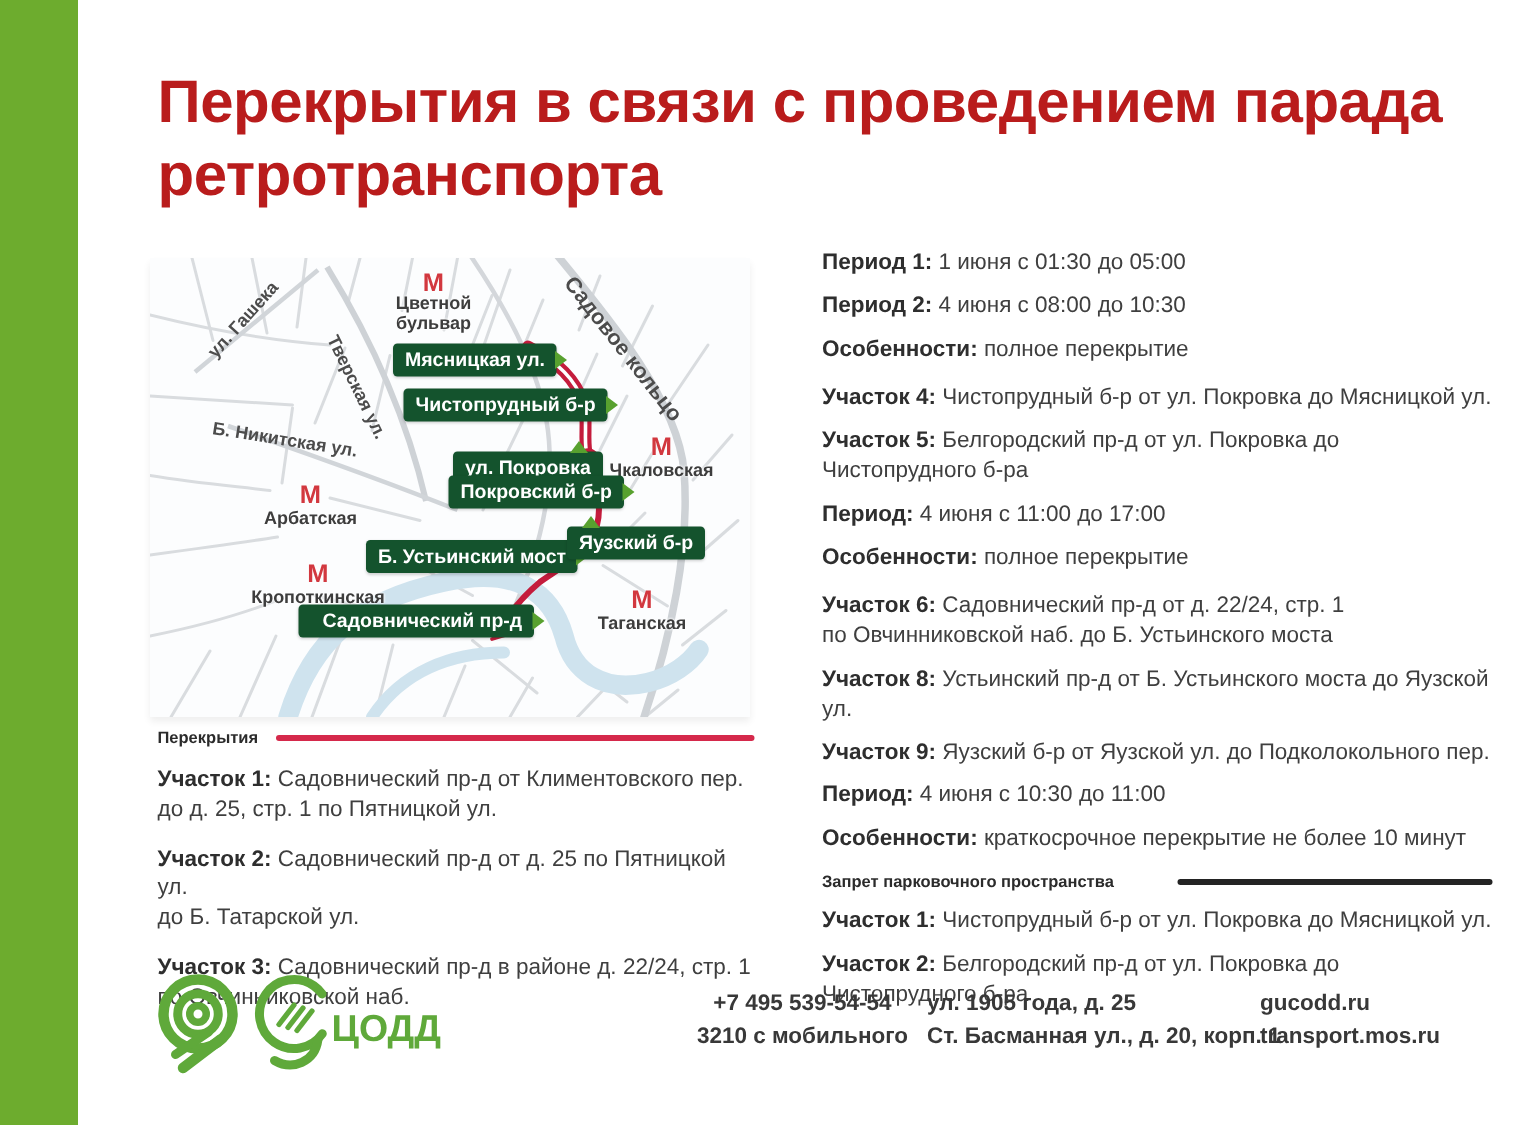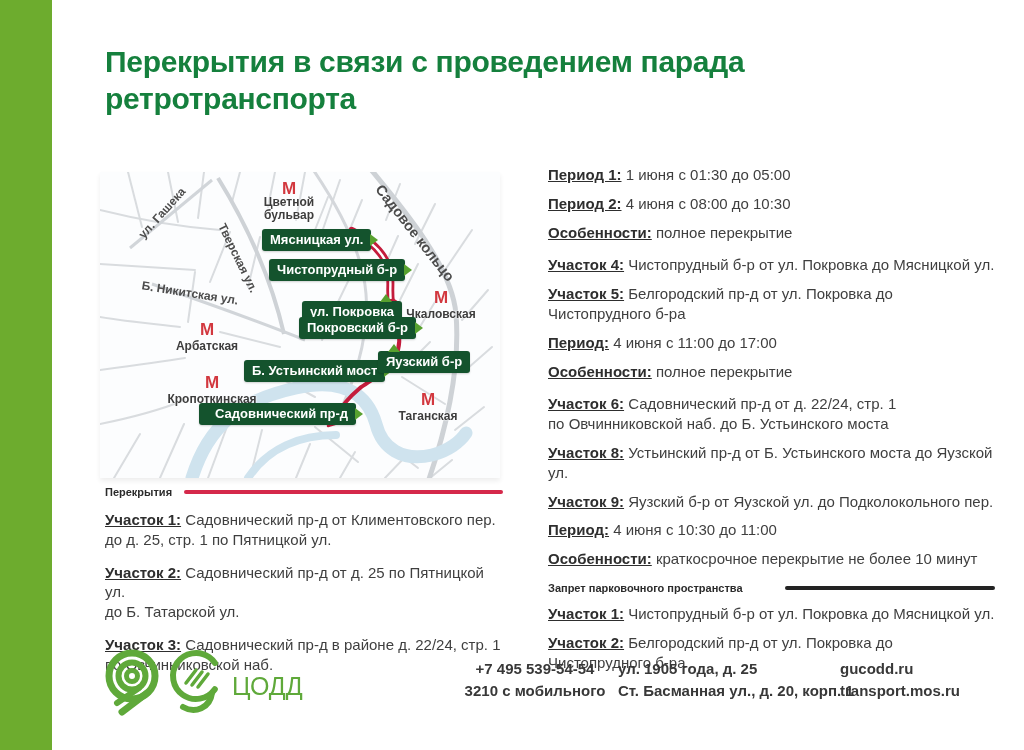--- a/index.html
+++ b/index.html
@@ -1,20 +1,20 @@
 <!DOCTYPE html>
 <html><head>
 <meta charset="utf-8">
 <style>
   html,body{margin:0;padding:0;background:#ffffff;}
   .page{position:relative;width:1024px;height:750px;background:#ffffff;overflow:hidden;
         font-family:"Liberation Sans","DejaVu Sans",sans-serif;color:#3f3f3f;}
   .green-bar{position:absolute;left:0;top:0;width:52px;height:750px;background:#6dac2e;}
-  .title{position:absolute;left:105px;top:44px;margin:0;font-size:30px;font-weight:700;
-         color:#15803d;line-height:1.22;letter-spacing:-0.3px;white-space:pre-line;}
+  .title{position:absolute;left:105px;top:44px;margin:0;font-size:40px;font-weight:700;
+         color:#b91c1c;line-height:1.22;letter-spacing:-0.3px;white-space:pre-line;}
   
   .map{position:absolute;left:100px;top:172px;width:400px;height:306px;background:#fcfdfe;
        box-shadow:0 3px 5px rgba(0,0,0,0.07);overflow:hidden;}
   .map svg{position:absolute;left:0;top:0;}
   .street{position:absolute;font-size:12px;font-weight:700;color:#4c4c4c;white-space:nowrap;}
   .street.big{font-size:14.5px;}
   .metro{position:absolute;text-align:center;transform:translateX(-50%);line-height:1.05;}
   .metro .m{display:block;color:#d2383f;font-weight:700;font-size:17px;line-height:15px;
             text-shadow:0 0 2px #fff;}
   .metro .m-name{display:inline-block;font-size:12px;font-weight:700;color:#3d3d3d;
@@ -26,31 +26,31 @@
   .arr{position:absolute;width:0;height:0;border:6px solid transparent;}
   .arr-r{right:-7px;top:50%;transform:translateY(-50%);border-left:8px solid #58a12f;border-right:0;}
   .arr-ur{top:-7px;right:10px;border-bottom:8px solid #58a12f;border-top:0;}
   .arr-ul{top:-7px;left:10px;border-bottom:8px solid #58a12f;border-top:0;}
   
   .sec-head{display:flex;align-items:center;font-size:11px;font-weight:700;color:#2b2b2b;}
   .hline{flex:1;height:4px;margin-left:12px;border-radius:2px;}
   .hline.red{background:#d5294b;}
   .hline.black{background:#232323;}
   .item{font-size:15px;line-height:1.32;margin:0 0 9px 0;}
-  .item b{color:#2e2e2e;text-decoration:underline;}
+  .item b{color:#2e2e2e;}
   .item .t{white-space:pre-line;}
   .closures{position:absolute;left:105px;top:486px;width:398px;}
   .closures .item{margin-bottom:13px;}
   .details{position:absolute;left:548px;top:165px;width:447px;}
   .grp{margin-bottom:13px;}
   .parking .sec-head{margin-bottom:10px;gap:30px;}
   
   .footer{position:absolute;left:0;top:640px;width:1024px;height:110px;}
   .logo{position:absolute;left:100px;top:8px;}
-  .org{position:absolute;left:232px;top:32px;font-size:25px;font-weight:400;color:#5fa93a;}
+  .org{position:absolute;left:221px;top:32px;font-size:25px;font-weight:700;color:#5fa93a;}
   .fcol{position:absolute;top:18px;font-size:15px;font-weight:700;color:#383838;line-height:22px;}
   .fcol.phones{left:455px;text-align:center;width:160px;}
   .fcol.addr{left:618px;}
   .fcol.links{left:840px;}
   .fcol a{color:#383838;text-decoration:none;display:block;}
 </style>
 </head>
 <body>
 
 <div class="page">

